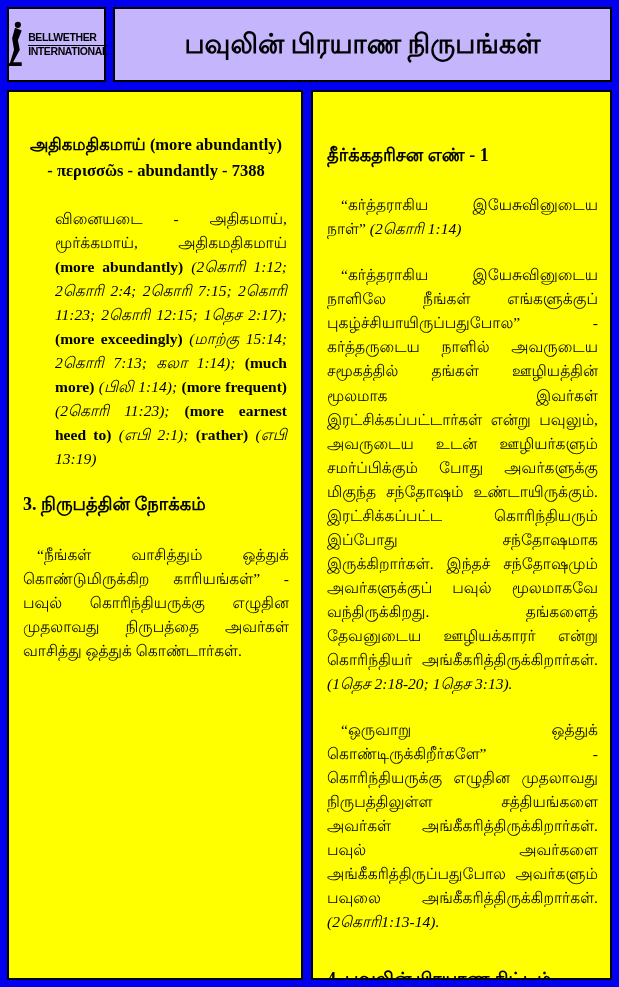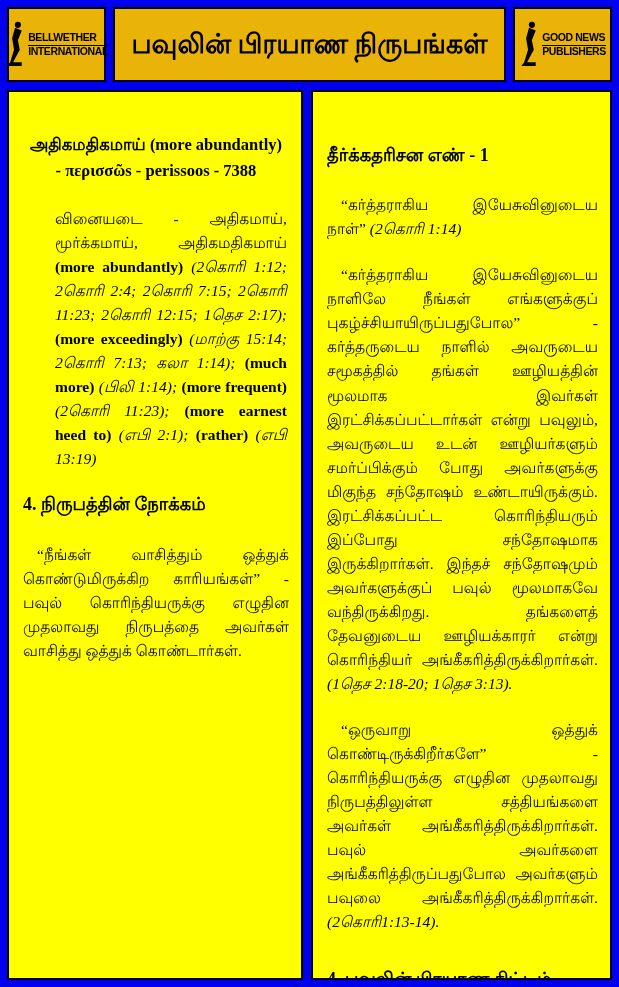--- a/index.html
+++ b/index.html
@@ -9,21 +9,21 @@
     color:#000;
   }
   .page {
     width:619px; height:987px; box-sizing:border-box;
     background:#0000EE;
     padding:7px;
     display:flex; flex-direction:column; gap:8px;
   }
   .header { display:flex; gap:7px; height:75px; flex:0 0 75px; }
   .hbox {
-    background:#eab308; border:2px solid #000; box-sizing:border-box;
+    background:#c4b5fd; border:2px solid #000; box-sizing:border-box;
   }
   .logo-box {
     width:99px; flex:0 0 99px;
     display:flex; align-items:center; justify-content:center; gap:3px;
     padding:2px;
   }
   .logo-icon { flex:0 0 auto; }
   .logo-text {
     display:flex; flex-direction:column; line-height:1.05;
     font-family:"Liberation Sans","DejaVu Sans",sans-serif;
@@ -81,39 +81,29 @@
       <div class="logo-text">
         <span class="logo-line-top">BELLWETHER</span>
         <span>INTERNATIONAL</span>
       </div>
     </div>
 
     <div class="hbox title-box">
       <div class="title-ta">பவுலின் பிரயாண நிருபங்கள்</div>
     </div>
 
-    <div class="hbox logo-box">
-      <svg class="logo-icon" width="20" height="48" viewBox="0 0 20 50" aria-hidden="true">
-        <circle cx="13" cy="4" r="3.2" fill="#000"></circle>
-        <path d="M10 7 L17 10 L13 20 L15 30 L8 43 L17 43 L17 47 L2 47 L5 43 L9 30 L7 18 Z" fill="#000"></path>
-      </svg>
-      <div class="logo-text">
-        <span class="logo-line-top">GOOD NEWS</span>
-        <span>PUBLISHERS</span>
-      </div>
-    </div>
 
   </div>
 
   <div class="bodyrow">
 
     <div class="col col-left">
-      <p class="word-heading"><span class="seg-b">அதிகமதிகமாய் </span><span class="seg-b">(more abundantly)</span><span> - </span><span class="seg-b">περισσῶs</span><span> - </span><span class="seg-b">perissoos</span><span> - 7388</span></p>
+      <p class="word-heading"><span class="seg-b">அதிகமதிகமாய் </span><span class="seg-b">(more abundantly)</span><span> - </span><span class="seg-b">περισσῶs</span><span> - </span><span class="seg-b">abundantly</span><span> - 7388</span></p>
       <p class="def-para"><span>வினையடை - அதிகமாய், மூர்க்கமாய், அதிகமதிகமாய் </span><span class="seg-b">(more abundantly)</span><span> </span><span class="seg-i">(2கொரி 1:12; 2கொரி 2:4; 2கொரி 7:15; 2கொரி 11:23; 2கொரி 12:15; 1தெச 2:17);</span><span> </span><span class="seg-b">(more exceedingly)</span><span> </span><span class="seg-i">(மாற்கு 15:14; 2கொரி 7:13; கலா 1:14);</span><span> </span><span class="seg-b">(much more)</span><span> </span><span class="seg-i">(பிலி 1:14);</span><span> </span><span class="seg-b">(more frequent)</span><span> </span><span class="seg-i">(2கொரி 11:23);</span><span> </span><span class="seg-b">(more earnest heed to)</span><span> </span><span class="seg-i">(எபி 2:1);</span><span> </span><span class="seg-b">(rather)</span><span> </span><span class="seg-i">(எபி 13:19)</span></p>
-      <div class="sec-heading">4. நிருபத்தின் நோக்கம்</div>
+      <div class="sec-heading">3. நிருபத்தின் நோக்கம்</div>
       <p class="commentary">“நீங்கள் வாசித்தும் ஒத்துக் கொண்டுமிருக்கிற காரியங்கள்” - பவுல் கொரிந்தியருக்கு எழுதின முதலாவது நிருபத்தை அவர்கள் வாசித்து ஒத்துக் கொண்டார்கள்.</p>
     </div>
 
     <div class="col col-right">
       <div class="sec-heading sec-heading-top">தீர்க்கதரிசன எண் - 1</div>
       <p class="quote-para"><span>“கர்த்தராகிய இயேசுவினுடைய நாள்” </span><span class="seg-i">(2கொரி 1:14)</span></p>
       <p class="quote-para"><span>“கர்த்தராகிய இயேசுவினுடைய நாளிலே நீங்கள் எங்களுக்குப் புகழ்ச்சியாயிருப்பதுபோல” - கர்த்தருடைய நாளில் அவருடைய சமூகத்தில் தங்கள் ஊழியத்தின் மூலமாக இவர்கள் இரட்சிக்கப்பட்டார்கள் என்று பவுலும், அவருடைய உடன் ஊழியர்களும் சமர்ப்பிக்கும் போது அவர்களுக்கு மிகுந்த சந்தோஷம் உண்டாயிருக்கும். இரட்சிக்கப்பட்ட கொரிந்தியரும் இப்போது சந்தோஷமாக இருக்கிறார்கள். இந்தச் சந்தோஷமும் அவர்களுக்குப் பவுல் மூலமாகவே வந்திருக்கிறது. தங்களைத் தேவனுடைய ஊழியக்காரர் என்று கொரிந்தியர் அங்கீகரித்திருக்கிறார்கள். </span><span class="seg-i">(1தெச 2:18-20; 1தெச 3:13).</span></p>
       <p class="quote-para"><span>“ஒருவாறு ஒத்துக் கொண்டிருக்கிறீர்களே” - கொரிந்தியருக்கு எழுதின முதலாவது நிருபத்திலுள்ள சத்தியங்களை அவர்கள் அங்கீகரித்திருக்கிறார்கள். பவுல் அவர்களை அங்கீகரித்திருப்பதுபோல அவர்களும் பவுலை அங்கீகரித்திருக்கிறார்கள். </span><span class="seg-i">(2கொரி1:13-14).</span></p>
       <div class="s4-wrap">
         <div class="sec-heading" style="margin-bottom:2px;">4. பவுலின் பிரயாண திட்டம் -</div>

